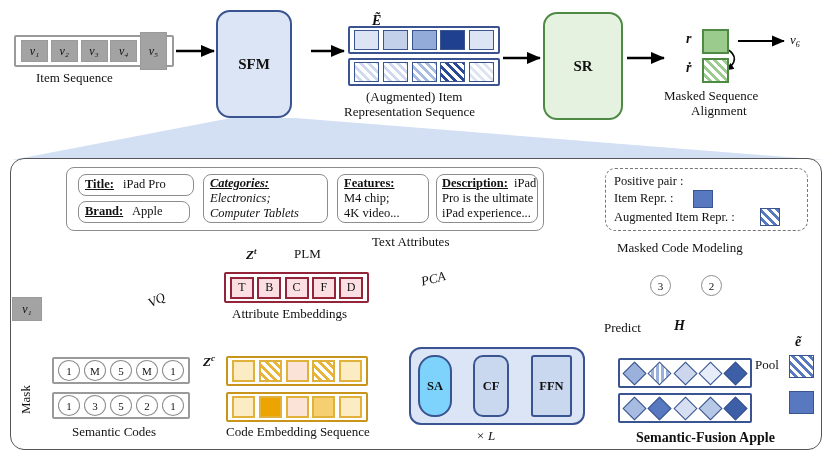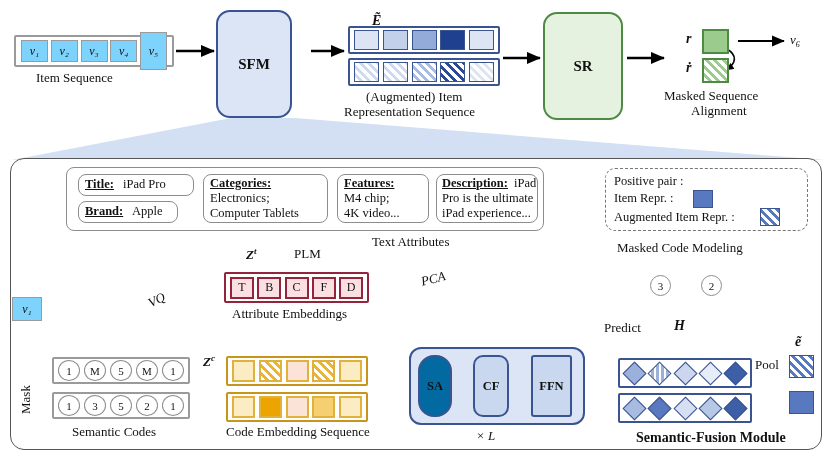--- a/index.html
+++ b/index.html
@@ -10,21 +10,21 @@
   .ital{font-style:italic;}
   
   .seqbar{position:absolute;box-sizing:border-box;display:flex;align-items:center;
           justify-content:space-between;}
   .cell{box-sizing:border-box;}
   
   .bl-outer{border:2px solid #3a5491;background:#fff;border-radius:2px;}
   .bl-cell{border:1.5px solid #3a5491;}
   
   .gr-outer{border:2px solid #9a9a9a;background:#fff;border-radius:2px;}
-  .gr-cell{border:1.5px solid #9a9a9a;background:#7dd3fc;}
+  .gr-cell{border:1.5px solid #9a9a9a;background:#a3a3a3;}
   .rd-out{border:2.5px solid #93243a;background:#fff;border-radius:2px;}
   .rd-cell{border:2px solid #93243a;background:#fbdfe3;}
   
   .gd-out{border:2.5px solid #c9941a;background:#fff;border-radius:2px;}
   .gd-cell{border:2px solid #e0b23c;}
   
   .gn-cell{border:2px solid #4f8a45;}
   
   .mod{position:absolute;box-sizing:border-box;border:2px solid #3a5491;
        background:#dbe5f5;border-radius:14px;display:flex;align-items:center;justify-content:center;
@@ -149,26 +149,26 @@
 <div class="lbl" style="left:691px;top:103px;font-size:13px;">Alignment</div>
 
 <div class="panel" style="left:10px;top:158px;width:812px;height:292px;"></div>
 
 <div class="attrbox" style="left:66px;top:167px;width:478px;height:64px;"></div>
 
 <div class="attrbox" style="left:78px;top:174px;width:116px;height:22px;">
   <span class="lbl bold" style="left:6px;top:2px;font-size:12.5px;text-decoration:underline;">Title:</span>
   <span class="lbl" style="left:44px;top:2px;font-size:12.5px;">iPad Pro</span>
 </div>
-<div class="attrbox" style="left:78px;top:201px;width:100px;height:22px;">
+<div class="attrbox" style="left:78px;top:201px;width:112px;height:22px;">
   <span class="lbl bold" style="left:6px;top:2px;font-size:12.5px;text-decoration:underline;">Brand:</span>
   <span class="lbl" style="left:53px;top:2px;font-size:12.5px;">Apple</span>
 </div>
 
-<div class="attrbox" style="left:203px;top:174px;width:125px;height:49px;">
+<div class="attrbox" style="left:203px;top:174px;width:125px;height:49px;font-style:italic;">
   <span class="lbl bold" style="left:6px;top:1px;font-size:12.5px;text-decoration:underline;">Categories:</span>
   <span class="lbl" style="left:6px;top:16px;font-size:12.5px;">Electronics;</span>
   <span class="lbl" style="left:6px;top:31px;font-size:12.5px;">Computer Tablets</span>
 </div>
 
 <div class="attrbox" style="left:337px;top:174px;width:92px;height:49px;padding-left:48px;">
   <span class="lbl bold" style="left:6px;top:1px;font-size:12.5px;text-decoration:underline;">Features:</span>
   <span class="lbl" style="left:6px;top:16px;font-size:12.5px;">M4 chip;</span>
   <span class="lbl" style="left:6px;top:31px;font-size:12.5px;">4K video...</span>
 </div>
@@ -241,21 +241,21 @@
 <div class="seqbar gd-out" style="left:226px;top:392px;width:142px;height:30px;padding:3px 4px;">
   <div class="cell gd-cell" style="width:23px;height:22px;background:#fbecc4;"></div>
   <div class="cell gd-cell" style="width:23px;height:22px;background:#eda400;"></div>
   <div class="cell gd-cell" style="width:23px;height:22px;background:#fbe3d7;"></div>
   <div class="cell gd-cell" style="width:23px;height:22px;background:#f6cf70;"></div>
   <div class="cell gd-cell" style="width:23px;height:22px;background:#fbecc4;"></div>
 </div>
 <div class="lbl" style="left:226px;top:424px;font-size:13px;">Code Embedding Sequence</div>
 
 <div class="mod" style="left:409px;top:347px;width:176px;height:78px;border-radius:12px;"></div>
-<div class="mod" style="left:418px;top:355px;width:34px;height:62px;font-size:12.5px;background:#0369a1;border-radius:16px;">SA</div>
+<div class="mod" style="left:418px;top:355px;width:34px;height:62px;font-size:12.5px;background:#7dd3fc;border-radius:16px;">SA</div>
 <div class="mod" style="left:473px;top:355px;width:36px;height:62px;font-size:12.5px;background:#c9d7ef;border-radius:10px;">CF</div>
 <div class="mod" style="left:531px;top:355px;width:41px;height:62px;font-size:12.5px;background:#c9d7ef;border-radius:3px;">FFN</div>
 <div class="lbl ital" style="left:476px;top:428px;font-size:13px;">× L</div>
 
 <div class="circ" style="position:absolute;left:650px;top:275px;width:21px;height:21px;font-size:11px;">3</div>
 <div class="circ" style="position:absolute;left:701px;top:275px;width:21px;height:21px;font-size:11px;">2</div>
 <div class="lbl" style="left:604px;top:320px;font-size:13px;">Predict</div>
 <div class="lbl bold ital" style="left:674px;top:318px;font-size:14px;">H</div>
 
 <div class="seqbar bl-outer" style="left:618px;top:358px;width:134px;height:30px;padding:0 6px;">
@@ -272,13 +272,13 @@
   <div class="diamond" style="width:17px;height:17px;background:#b7c7e6;"></div>
   <div class="diamond" style="width:17px;height:17px;background:#3d5fa8;"></div>
 </div>
 
 <div class="lbl" style="left:755px;top:357px;font-size:13px;">Pool</div>
 <div class="lbl bold ital" style="left:795px;top:334px;font-size:14px;">ẽ</div>
 <div class="cell bl-cell" style="position:absolute;left:789px;top:355px;width:25px;height:23px;
      background:repeating-linear-gradient(45deg,#fff 0 3px,#5878bf 3px 6px);"></div>
 <div class="cell bl-cell" style="position:absolute;left:789px;top:391px;width:25px;height:23px;background:#5878bf;"></div>
 
-<div class="lbl bold" style="left:636px;top:430px;font-size:14px;">Semantic-Fusion Module</div>
+<div class="lbl bold" style="left:636px;top:430px;font-size:14px;">Semantic-Fusion Apple</div>
 
 </body></html>

